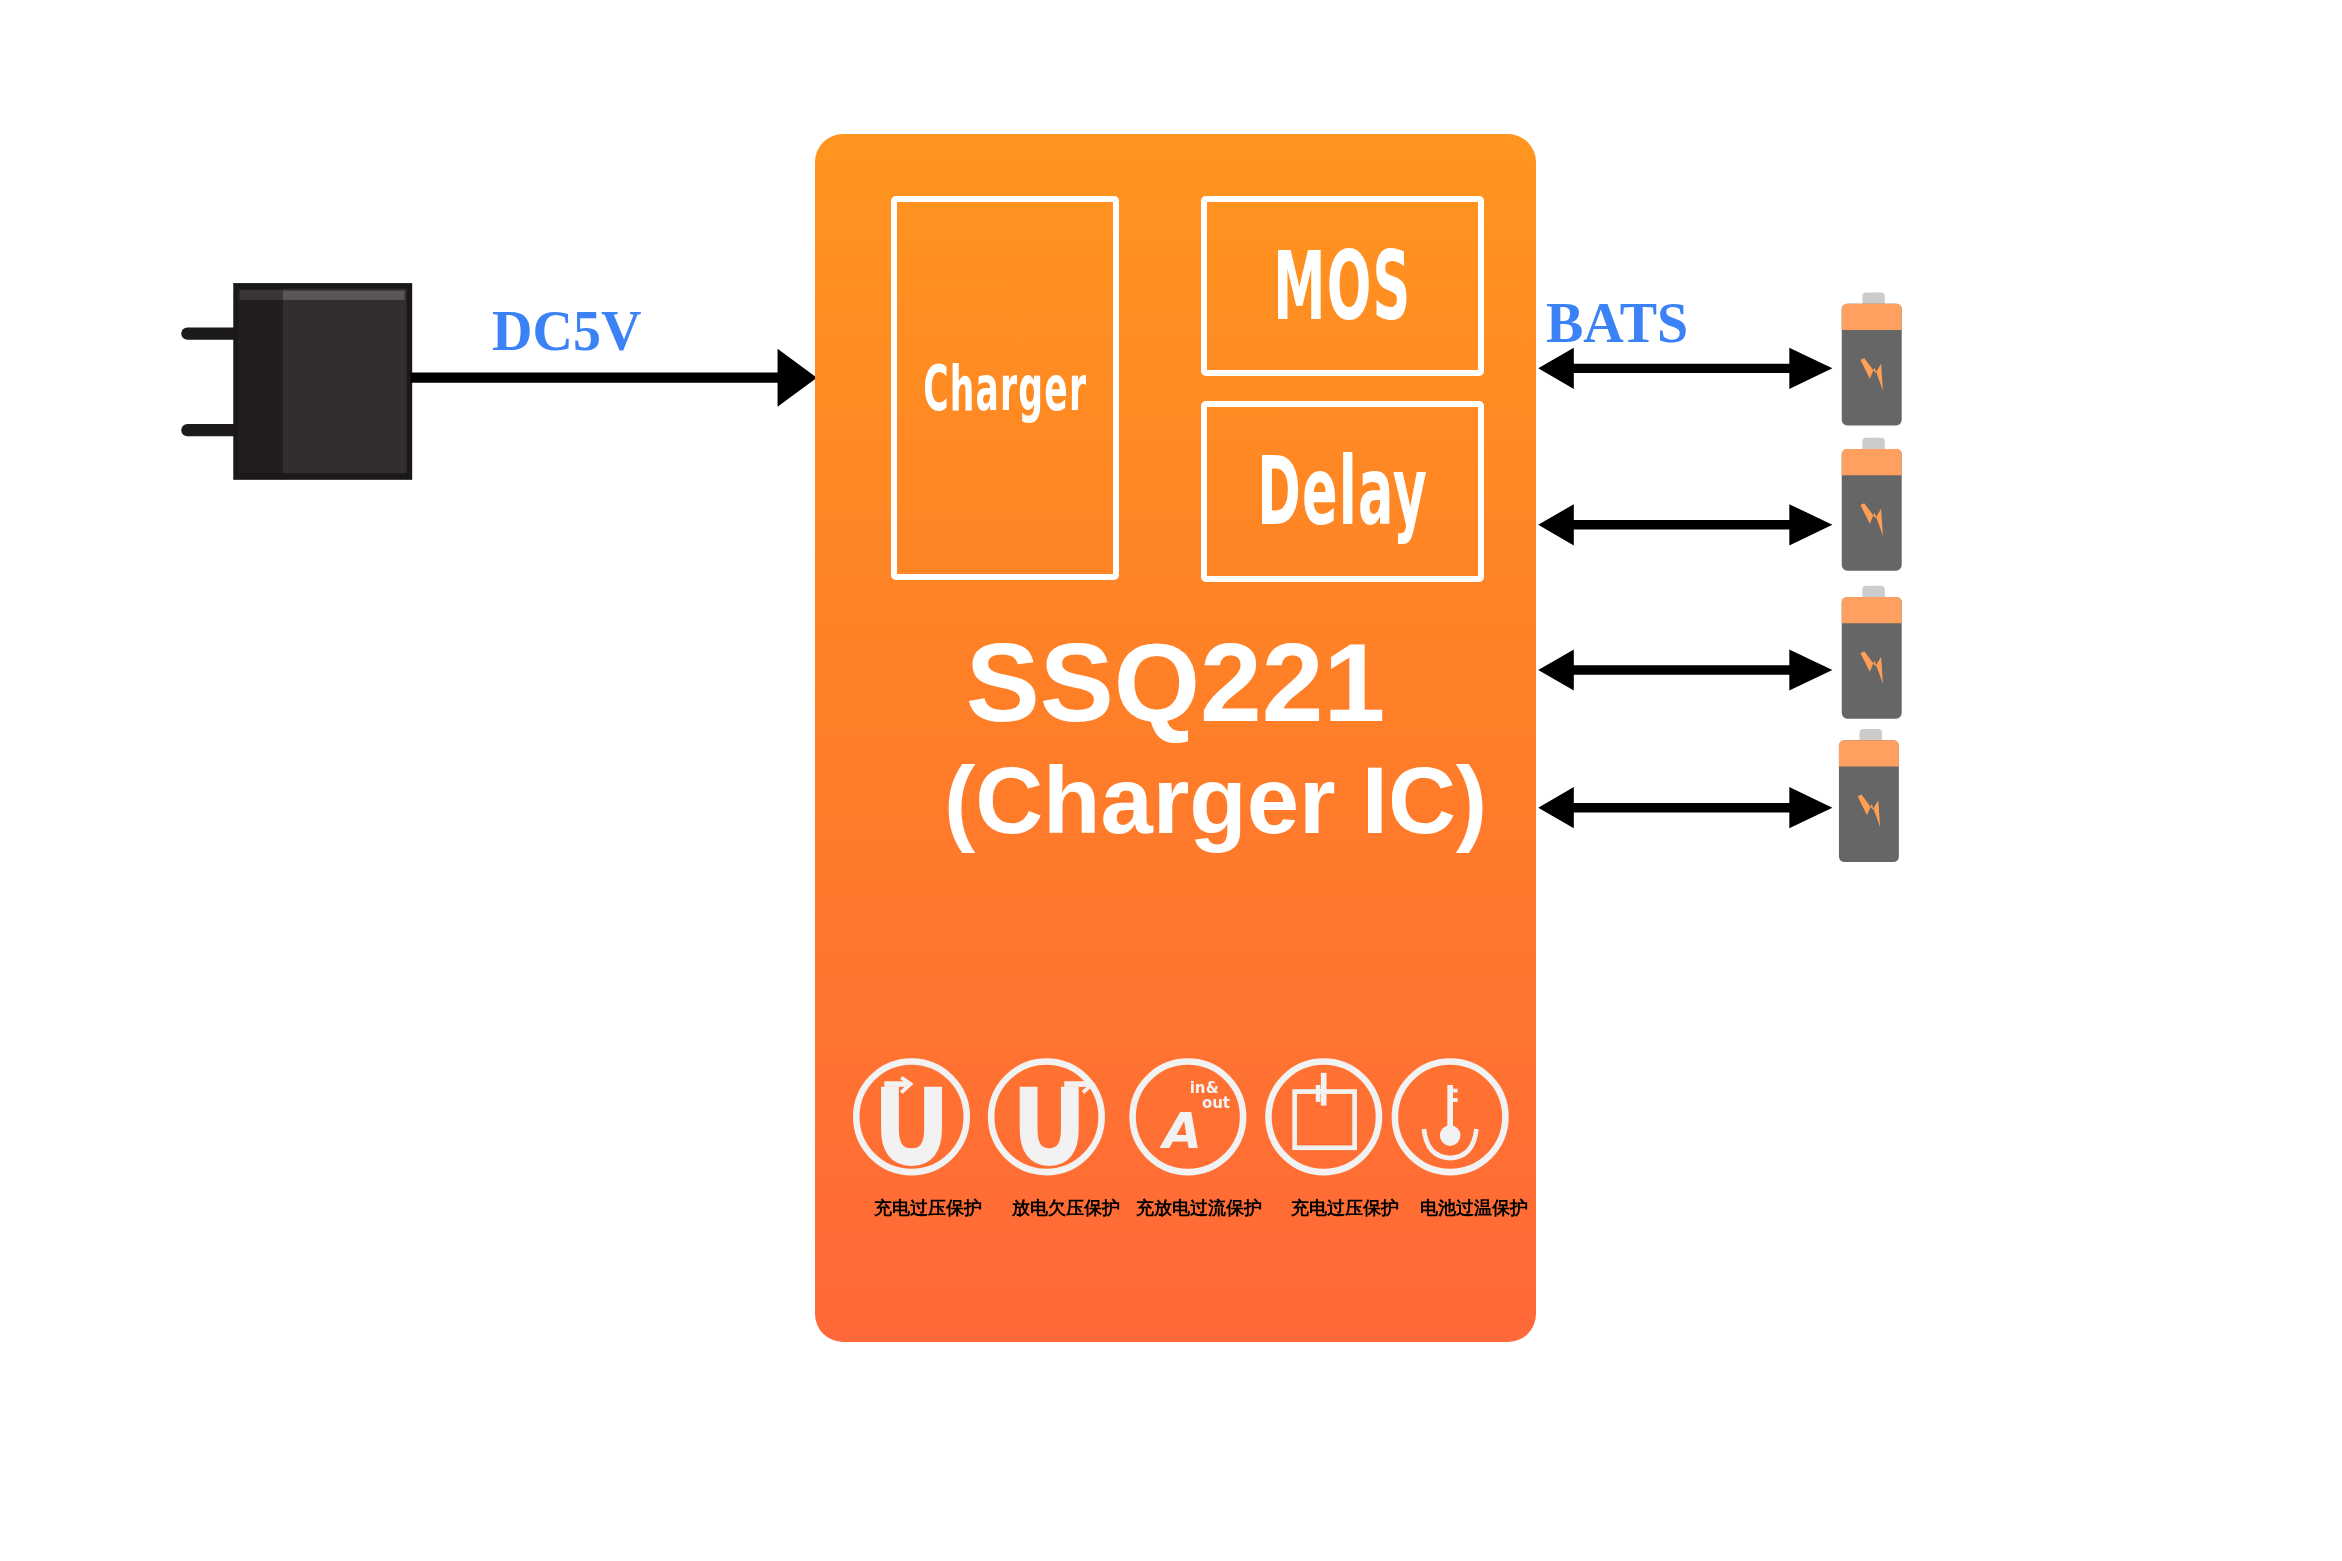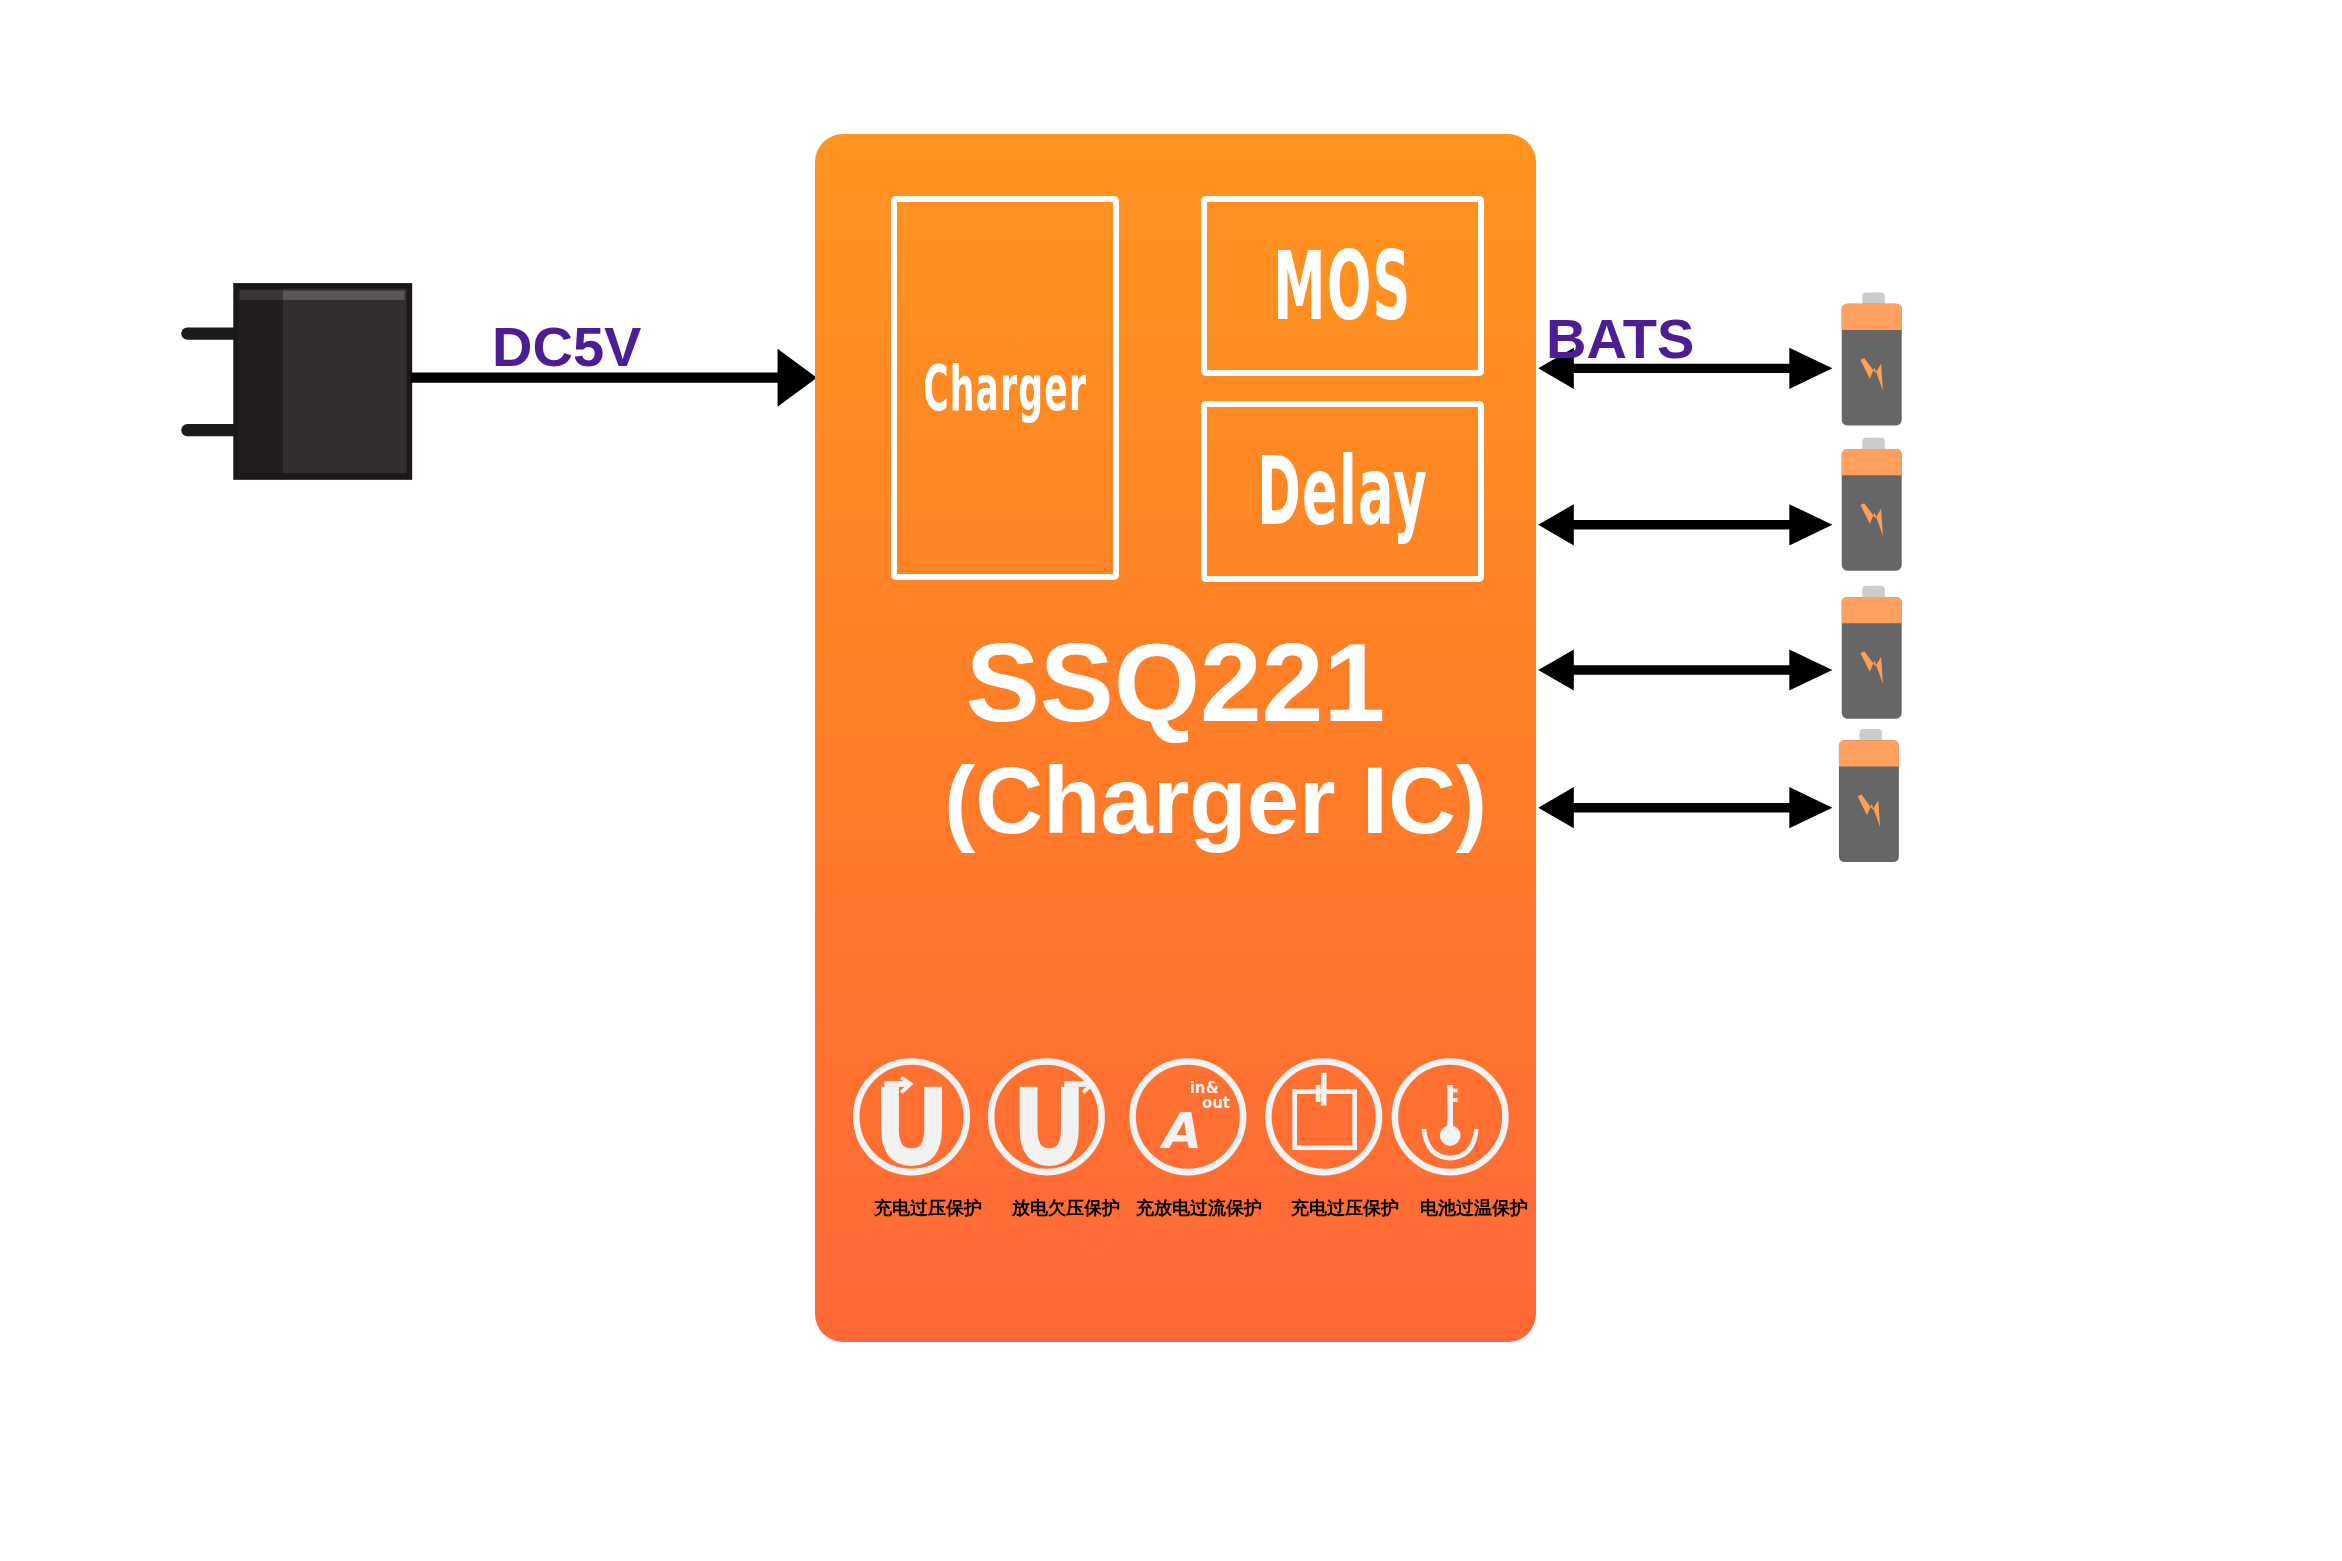--- a/index.html
+++ b/index.html
@@ -4,21 +4,21 @@
 <style>
   html, body { margin:0; padding:0; background:#ffffff; }
   body { width:2342px; height:1562px; position:relative; overflow:hidden; font-family:"DejaVu Sans", sans-serif; }
   .abs { position:absolute; }
   .chip { left:815px; top:134px; width:721px; height:1208px; border-radius:28px;
           background:linear-gradient(180deg,#ff951f 0%,#ff8027 45%,#ff6838 100%); }
   .block { border:6.6px solid #ffffff; border-radius:4.7px; box-sizing:border-box; display:flex; align-items:center; justify-content:center; color:#fff;
            font-family:"DejaVu Sans Condensed","DejaVu Sans", sans-serif; font-weight:bold; }
   .block span { display:inline-block; transform:scaleX(0.62); transform-origin:center; letter-spacing:1.9px; }
   .title { color:#fff; font-family:Liberation Sans, sans-serif; font-weight:bold; text-align:center; width:721px; left:815px; }
-  .label-black { color:#4c1d95; font-family:Liberation Sans, sans-serif; font-weight:bold;margin-top:16px; }
+  .label-black { color:#3b82f6; font-family:Liberation Serif, serif; font-weight:bold; }
   .feat-label { color:#000000; font-size:18px; font-weight:bold; text-align:right; width:141px; white-space:nowrap; font-family:"DejaVu Sans", sans-serif; }
   svg { position:absolute; left:0; top:0; }
 </style>
 </head>
 <body>
 
 <svg width="2342" height="1562" viewBox="0 0 2500 1667">
 
   <g>
     <line x1="200" y1="356" x2="252" y2="356" stroke="#1c1a1a" stroke-width="13" stroke-linecap="round"></line>

